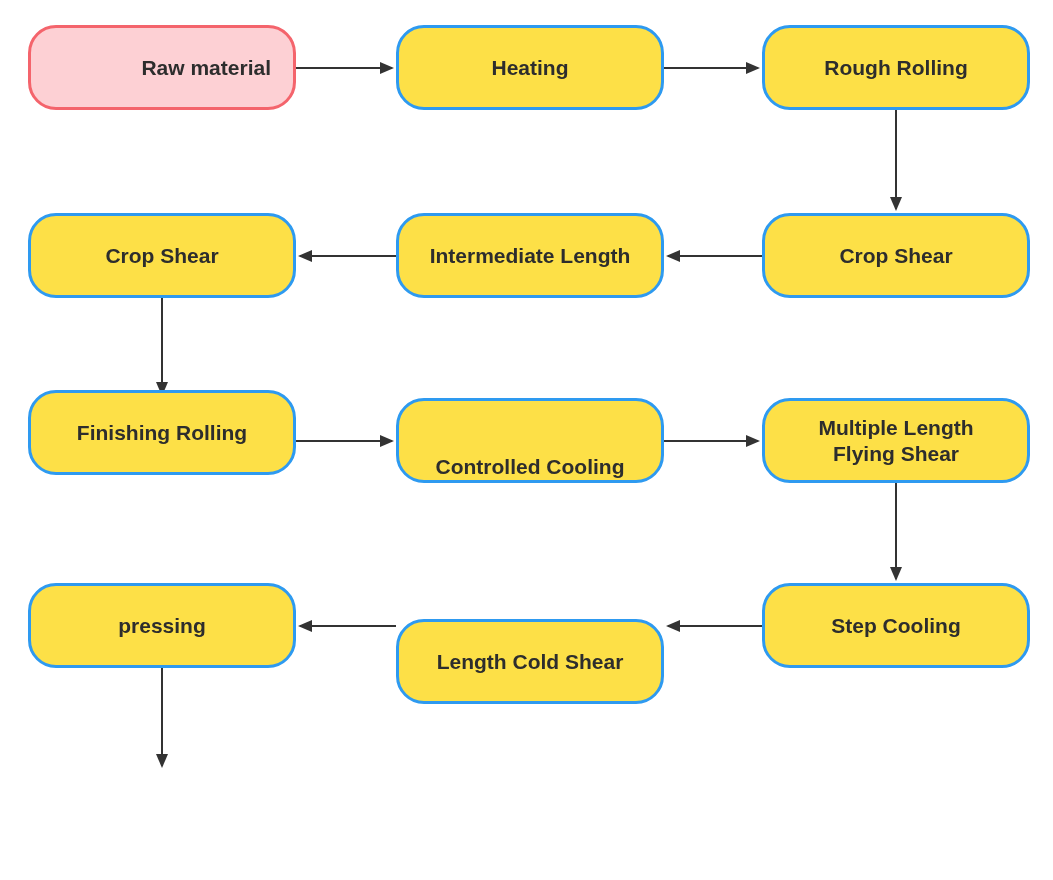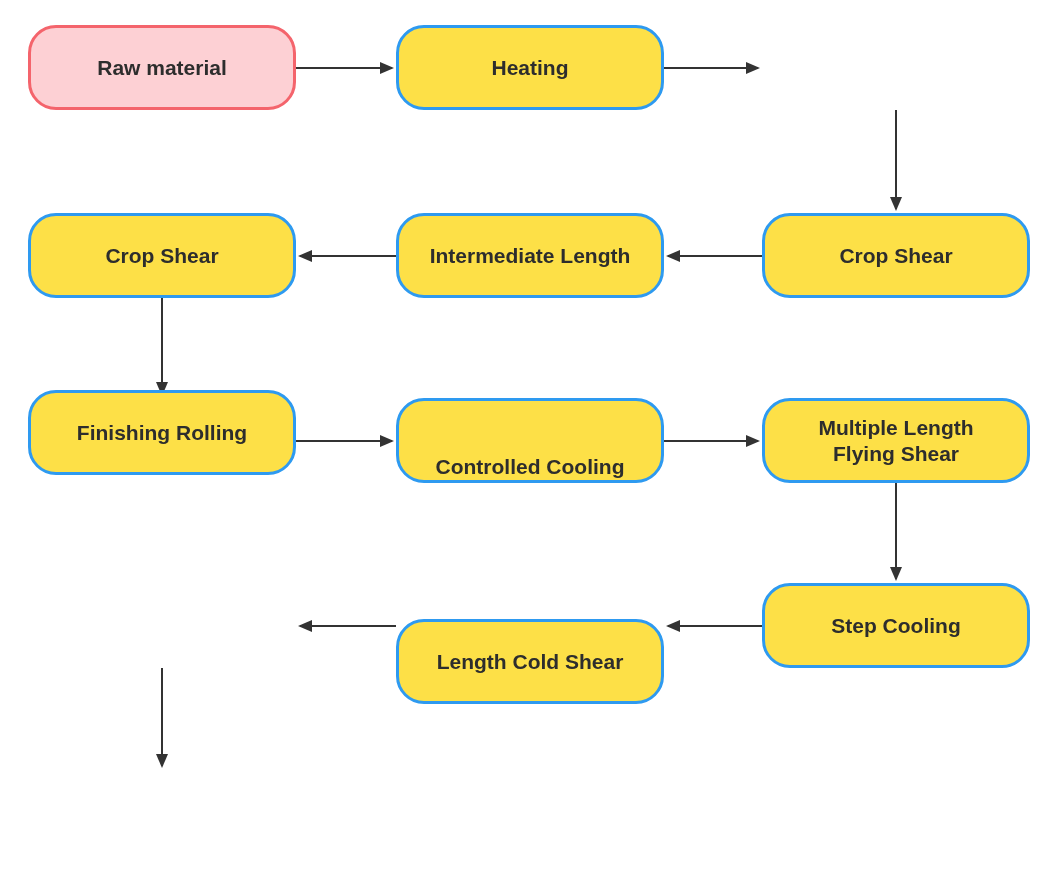--- a/index.html
+++ b/index.html
@@ -70,25 +70,28 @@
     <line x1="396" y1="256" x2="300" y2="256"></line>
     <line x1="162" y1="298" x2="162" y2="394"></line>
     <line x1="296" y1="441" x2="392" y2="441"></line>
     <line x1="664" y1="441" x2="758" y2="441"></line>
     <line x1="896" y1="483" x2="896" y2="579"></line>
     <line x1="762" y1="626" x2="668" y2="626"></line>
     <line x1="396" y1="626" x2="300" y2="626"></line>
     <line x1="162" y1="668" x2="162" y2="766"></line>
   </svg>
 
-  <div class="node terminal" style="left:28px; top:25px;">
+  <div class="node terminal" style="left:28px; top:25px;justify-content:flex-end;">
     <span>Raw material</span>
   </div>
   <div class="node process" style="left:396px; top:25px;">
     <span>Heating</span>
+  </div>
+  <div class="node process" style="left:762px; top:25px;">
+    <span>Rough Rolling</span>
   </div>
 
   <div class="node process" style="left:28px; top:213px;">
     <span>Crop Shear</span>
   </div>
   <div class="node process" style="left:396px; top:213px;">
     <span>Intermediate Length</span>
   </div>
   <div class="node process" style="left:762px; top:213px;">
     <span>Crop Shear</span>
@@ -97,20 +100,23 @@
   <div class="node process" style="left:28px; top:378px;margin-top:12px;">
     <span>Finishing Rolling</span>
   </div>
   <div class="node process" style="left:396px; top:398px;align-items:flex-end;">
     <span>Controlled Cooling</span>
   </div>
   <div class="node process" style="left:762px; top:398px;">
     <span>Multiple Length Flying Shear</span>
   </div>
 
+  <div class="node process" style="left:28px; top:583px;">
+    <span>pressing</span>
+  </div>
   <div class="node process" style="left:396px; top:583px;margin-top:36px;">
     <span>Length Cold Shear</span>
   </div>
   <div class="node process" style="left:762px; top:583px;text-align:right;">
     <span>Step Cooling</span>
   </div>
 
 
 </div>
 

